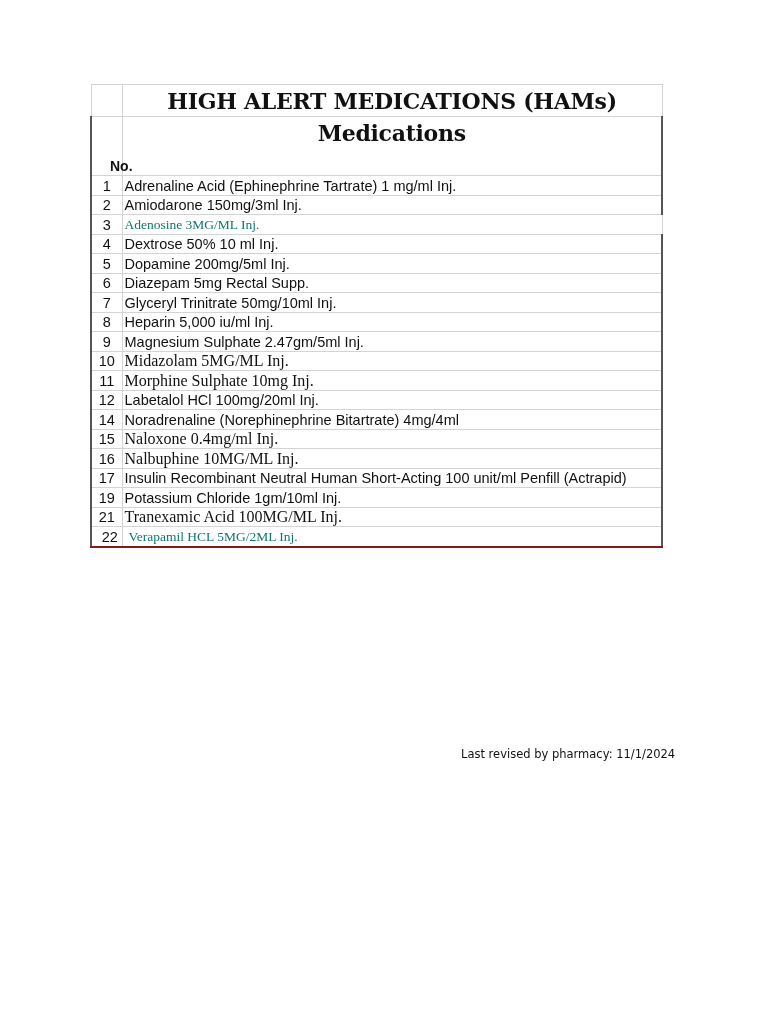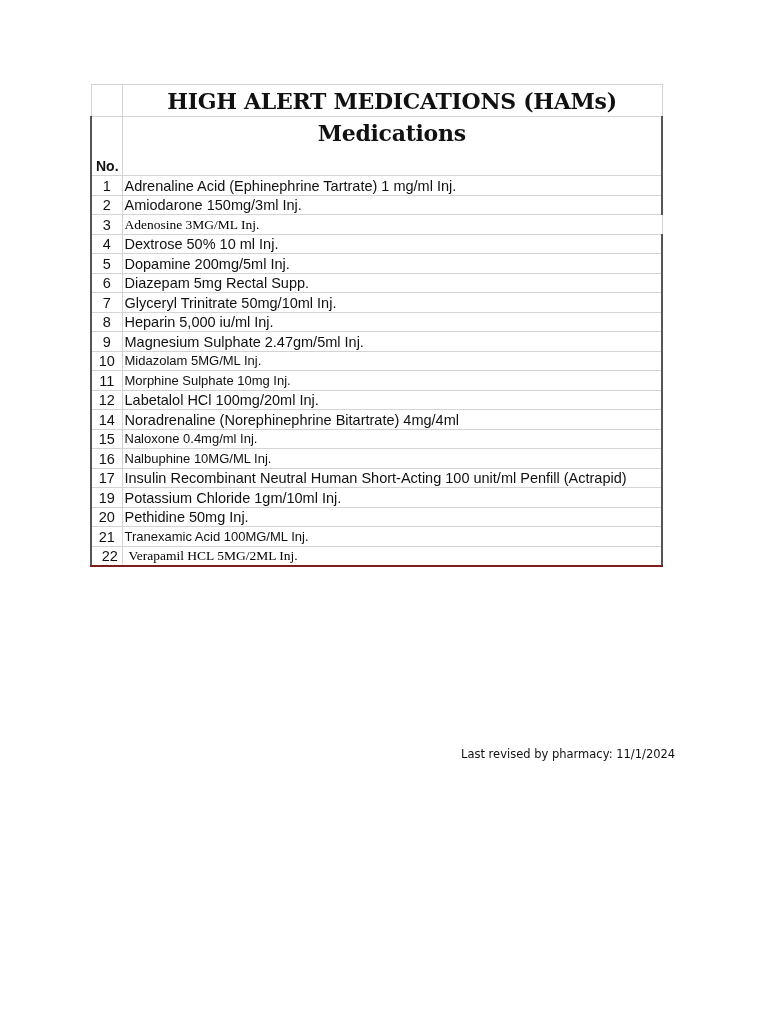--- a/index.html
+++ b/index.html
@@ -11,32 +11,32 @@
   .table td { padding:0; vertical-align:bottom; color:#111; }
   .col-no { width:31px; }
   .title-row td { height:31px; border:1px solid #d4d4d4; }
   .title-cell {
     font-family:"DejaVu Serif", "Liberation Serif", serif;
     font-weight:bold; font-size:22px; text-align:center; line-height:30px;
     letter-spacing:-0.3px;
   }
   .head-row td { height:57px; border-bottom:1px solid #d4d4d4; }
   .head-row td.no { border-left:2px solid #555; border-right:1px solid #d4d4d4;
-    font-family:"Liberation Sans", sans-serif; font-weight:bold; font-size:14px; padding-left:4px; padding-bottom:1px; }
+    font-family:"Liberation Sans", sans-serif; font-weight:bold; font-size:14px; padding-left:18px; padding-bottom:1px; }
   .head-row td.med { border-right:2px solid #555; vertical-align:top;
     font-family:"DejaVu Serif", "Liberation Serif", serif; font-weight:bold; font-size:22px; text-align:center; line-height:32px; letter-spacing:-0.3px; }
   .data-row td { height:18.5px; border-bottom:1px solid #d4d4d4; line-height:18px; }
   .data-row td.no { border-left:2px solid #555; border-right:1px solid #d4d4d4; text-align:center;
     font-family:"Liberation Sans", sans-serif; font-size:14.5px; }
   .data-row td.med { border-right:2px solid #555; padding-left:2px; white-space:nowrap; overflow:hidden;
     font-family:"Liberation Sans", sans-serif; font-size:14.5px; }
   .data-row td.med.wrap { white-space:normal; line-height:18px; }
   .data-row.tall td { height:37px; }
-  .data-row td.med.serif { font-family:"Liberation Serif", serif; font-size:13.5px; color:#000000; }
-  .data-row td.med.small { font-family:Liberation Sans, sans-serif; font-size:13px; }
+  .data-row td.med.serif { font-family:"Liberation Serif", serif; font-size:13.5px; color:#0f766e; }
+  .data-row td.med.small { font-family:Liberation Serif, serif; font-size:16px; }
   .data-row.light-right td.med { border-right:1px solid #d4d4d4; }
   .data-row.last td { border-bottom:2px solid #7f1d1d;padding-left:6px; }
   .footer {
     position:absolute; left:461px; top:747px;
     font-family:"DejaVu Sans", sans-serif; font-size:11.5px; color:#111; white-space:nowrap;
   }
 </style>
 </head>
 <body>
 
@@ -116,24 +116,20 @@
   </tr>
   <tr class="data-row">
     <td class="no">17</td>
     <td class="med">Insulin Recombinant Neutral Human Short-Acting 100 unit/ml Penfill (Actrapid)</td>
   </tr>
   <tr class="data-row">
     <td class="no">19</td>
     <td class="med">Potassium Chloride 1gm/10ml Inj.</td>
   </tr>
   <tr class="data-row">
-    <td class="no">20</td>
-    <td class="med">Pethidine 50mg Inj.</td>
-  </tr>
-  <tr class="data-row">
     <td class="no">21</td>
     <td class="med small">Tranexamic Acid 100MG/ML Inj.</td>
   </tr>
   <tr class="data-row last">
     <td class="no">22</td>
     <td class="med serif">Verapamil HCL 5MG/2ML Inj.</td>
   </tr>
 </tbody>
   </table>
 

